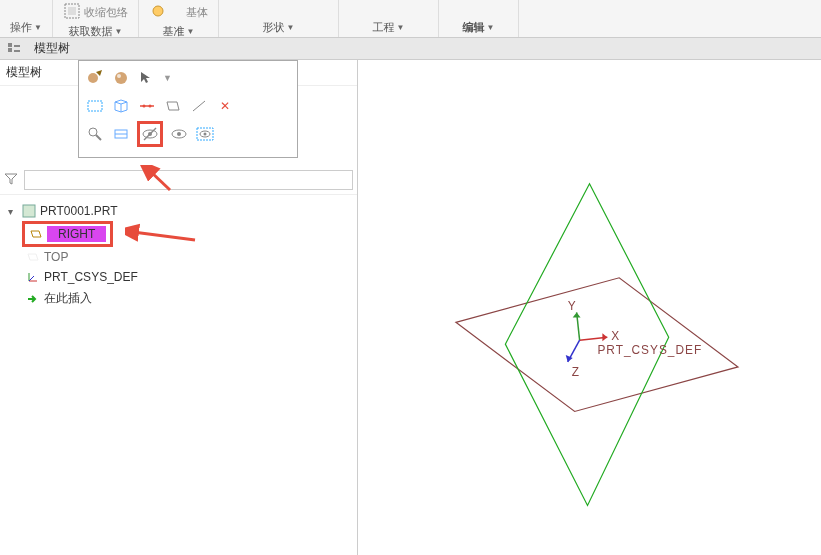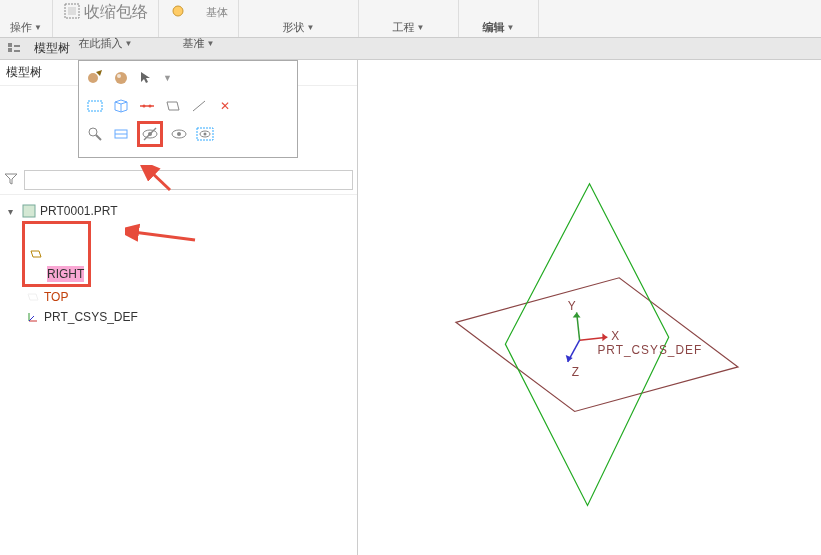--- a/index.html
+++ b/index.html
@@ -1,21 +1,21 @@
 <!DOCTYPE html>
 <html><head>
   <meta charset="utf-8">
   <style>
     * { box-sizing: border-box; margin: 0; padding: 0; }
     body { font-family: "Microsoft YaHei", Arial, sans-serif; font-size: 12px; color: #333; width: 821px; height: 555px; overflow: hidden; background: #fff; position: relative; }
     
     .ribbon-top { display: flex; background: #f5f5f5; border-bottom: 1px solid #ccc; height: 38px; }
     .ribbon-section { display: flex; flex-direction: column; align-items: center; padding: 2px 10px; border-right: 1px solid #ddd; }
     .ribbon-section-icons { display: flex; gap: 3px; height: 20px; align-items: center; }
-    .ribbon-section-label { font-size: 11px; color: #555; margin-top: 14px; display: flex; align-items: center; gap: 2px; }
+    .ribbon-section-label { font-size: 11px; color: #555; margin-top: 2px; display: flex; align-items: center; gap: 2px; }
     .dropdown-arrow { font-size: 8px; color: #666; }
     
     .tab-bar { display: flex; background: #e8e8e8; border-bottom: 1px solid #ccc; padding-left: 6px; height: 22px; align-items: center; gap: 0; }
     .tab-icon { width: 16px; height: 16px; margin-right: 4px; display: inline-flex; align-items: center; justify-content: center; }
     .tab-item { padding: 3px 8px; font-size: 12px; display: flex; align-items: center; gap: 3px; cursor: pointer; }
     
     .main-area { display: flex; height: calc(100% - 60px); position: relative; }
     
     .sidebar { width: 358px; background: #fff; border-right: 1px solid #ccc; position: relative; }
     .sidebar-header { padding: 4px 6px; font-size: 12px; border-bottom: 1px solid #eee; }
@@ -27,21 +27,21 @@
     
     .filter-row { display: flex; align-items: center; padding: 4px; border-bottom: 1px solid #eee; margin-top: 80px; }
     .filter-icon { width: 16px; height: 16px; margin-right: 4px; }
     .filter-input { flex: 1; border: 1px solid #ccc; height: 20px; padding: 0 4px; }
     
     .tree { padding: 6px 4px; }
     .tree-node { display: flex; align-items: center; padding: 3px 4px; cursor: pointer; gap: 4px; }
     .tree-node.root { font-weight: normal; }
     .tree-children { padding-left: 18px; }
     .tree-node.highlighted-red { border: 3px solid #e74c3c; padding: 2px 4px; }
-    .tree-node.dimmed { color: #c2410c; }
+    .tree-node.dimmed { color: #737373; }
     .tree-node.dimmed svg { opacity: 0.3; }
     .tree-icon { width: 14px; height: 14px; display: inline-block; }
     .expand-icon { width: 10px; font-size: 10px; color: #666; }
     
     .arrow-annotation { position: absolute; top: 130px; left: 125px; z-index: 20; pointer-events: none; }
     .arrow-annotation2 { position: absolute; top: 105px; left: 140px; z-index: 20; pointer-events: none; }
     
     .viewport { flex: 1; background: #fff; position: relative; height: 100%; }
     .viewport svg { width: 100%; height: 100%; }
   </style>
@@ -57,24 +57,24 @@
       </div>
   </div>
   <div class="ribbon-section">
     <div class="ribbon-section-icons">
       <span>
         <svg width="18" height="18" viewBox="0 0 18 18">
             <rect x="2" y="2" width="14" height="14" fill="none" stroke="#888" stroke-dasharray="2,1"></rect>
             <rect x="5" y="5" width="8" height="8" fill="#ddd"></rect>
           </svg>
       </span>
-      <span style="font-size:16px;color:#888;">收缩包络</span>
-    </div>
-    <div class="ribbon-section-label">
-        <span>在此插入</span>
+      <span style="font-size:11px;color:#888;">收缩包络</span>
+    </div>
+    <div class="ribbon-section-label">
+        <span>获取数据</span>
         <span class="dropdown-arrow">▼</span>
       </div>
   </div>
   <div class="ribbon-section" style="min-width:80px;">
     <div class="ribbon-section-icons">
       <span>
         <svg width="18" height="18" viewBox="0 0 18 18">
             <circle cx="9" cy="9" r="5" fill="#ffcc66" stroke="#cc9933"></circle>
           </svg>
       </span>
@@ -240,40 +240,48 @@
         </span>
         <span>PRT0001.PRT</span>
       </div>
       <div class="tree-children">
         <div class="tree-node highlighted-red" style="display:inline-flex;">
           <span class="tree-icon">
             <svg width="14" height="14" viewBox="0 0 14 14">
                 <path d="M2 4 L10 4 L12 10 L4 10 Z" fill="none" stroke="#b8860b"></path>
               </svg>
           </span>
-          <span class="selected" style="background:#f9a8d4;padding:1px 0;margin-top:40px;">RIGHT</span>
+          <span class="selected" style="background:#d946ef;padding:1px 11px;">RIGHT</span>
         </div>
         <div class="tree-node dimmed">
           <span class="tree-icon">
             <svg width="14" height="14" viewBox="0 0 14 14">
                 <path d="M2 4 L10 4 L12 10 L4 10 Z" fill="none" stroke="#ccc"></path>
               </svg>
           </span>
           <span>TOP</span>
         </div>
         <div class="tree-node">
           <span class="tree-icon">
             <svg width="14" height="14" viewBox="0 0 14 14">
                 <line x1="3" y1="11" x2="11" y2="11" stroke="#c33"></line>
                 <line x1="3" y1="11" x2="3" y2="3" stroke="#393"></line>
                 <line x1="3" y1="11" x2="8" y2="6" stroke="#33c"></line>
               </svg>
           </span>
           <span>PRT_CSYS_DEF</span>
         </div>
+        <div class="tree-node">
+          <span class="tree-icon">
+            <svg width="14" height="14" viewBox="0 0 14 14">
+                <path d="M2 7 L9 7 M6 4 L9 7 L6 10" fill="none" stroke="#2a2" stroke-width="2"></path>
+              </svg>
+          </span>
+          <span>在此插入</span>
+        </div>
       </div>
     </div>
 
     <div class="arrow-annotation">
       <svg width="80" height="60" viewBox="0 0 80 60">
         <defs>
             <marker id="ah1" markerWidth="10" markerHeight="10" refX="2" refY="3" orient="auto">
               <path d="M0,0 L0,6 L8,3 Z" fill="#e74c3c"></path>
             </marker>
           </defs>

